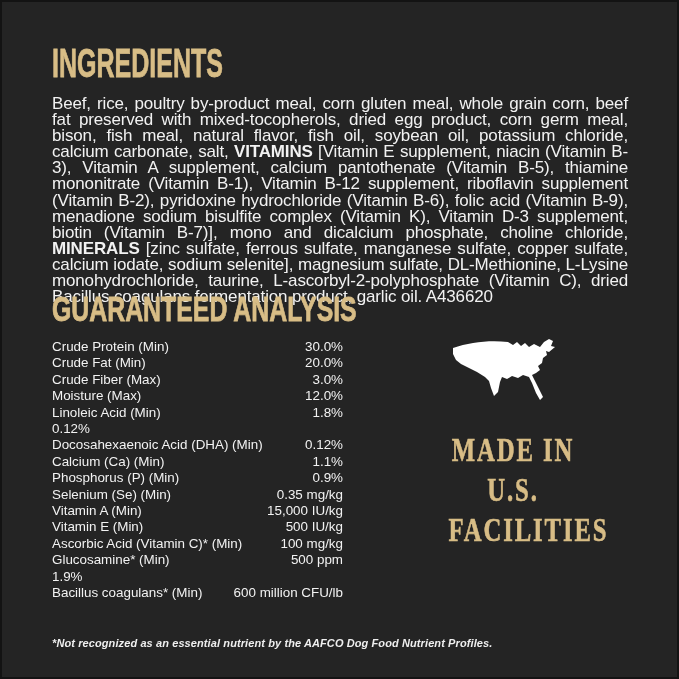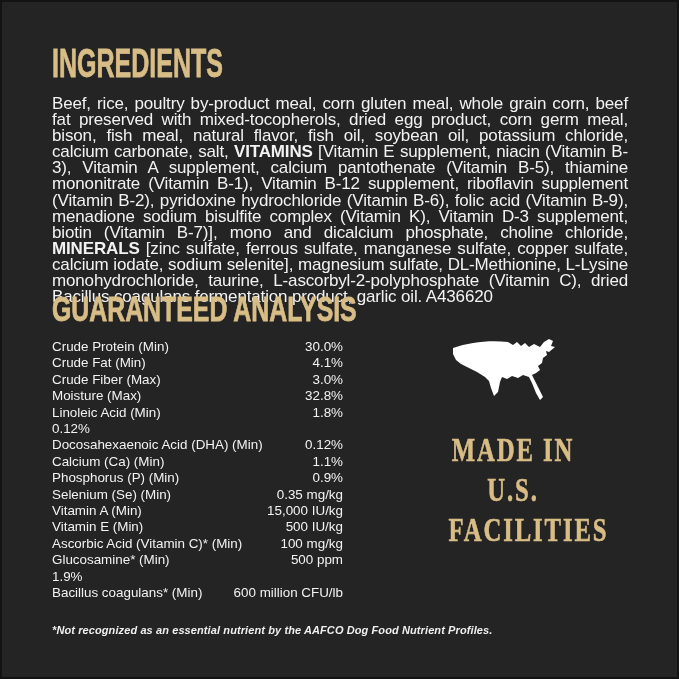--- a/index.html
+++ b/index.html
@@ -68,21 +68,21 @@
     font-weight:700;
     font-size:33px;line-height:40px;
     letter-spacing:2.5px;
     white-space:nowrap;
     transform:scaleX(0.75);
     -webkit-text-stroke:0.6px currentColor;
   }
 
   
   .footnote{
-    position:absolute;left:52px;top:624px;margin:0;
+    position:absolute;left:52px;top:637px;margin:0;
     color:#efefef;
     font-size:11px;font-style:italic;font-weight:600;
     letter-spacing:0.1px;
   }
 </style>
 </head>
 <body>
 
 <div class="label">
 
@@ -92,29 +92,29 @@
 
   <h1 class="hd hd-ga">GUARANTEED ANALYSIS</h1>
 
   <div class="ga-table">
       <div class="ga-row">
         <span class="ga-label">Crude Protein (Min)</span>
         <span class="ga-value">30.0%</span>
       </div>
       <div class="ga-row">
         <span class="ga-label">Crude Fat (Min)</span>
-        <span class="ga-value">4.1%</span>
+        <span class="ga-value">20.0%</span>
       </div>
       <div class="ga-row">
         <span class="ga-label">Crude Fiber (Max)</span>
         <span class="ga-value">3.0%</span>
       </div>
       <div class="ga-row">
         <span class="ga-label">Moisture (Max)</span>
-        <span class="ga-value">32.8%</span>
+        <span class="ga-value">12.0%</span>
       </div>
       <div class="ga-row">
         <span class="ga-label">Linoleic Acid (Min)</span>
         <span class="ga-value">1.8%</span>
       </div>
       <div class="ga-row">
         <span class="ga-value">0.12%</span>
       </div>
       <div class="ga-row">
         <span class="ga-label">Docosahexaenoic Acid (DHA) (Min)</span>

